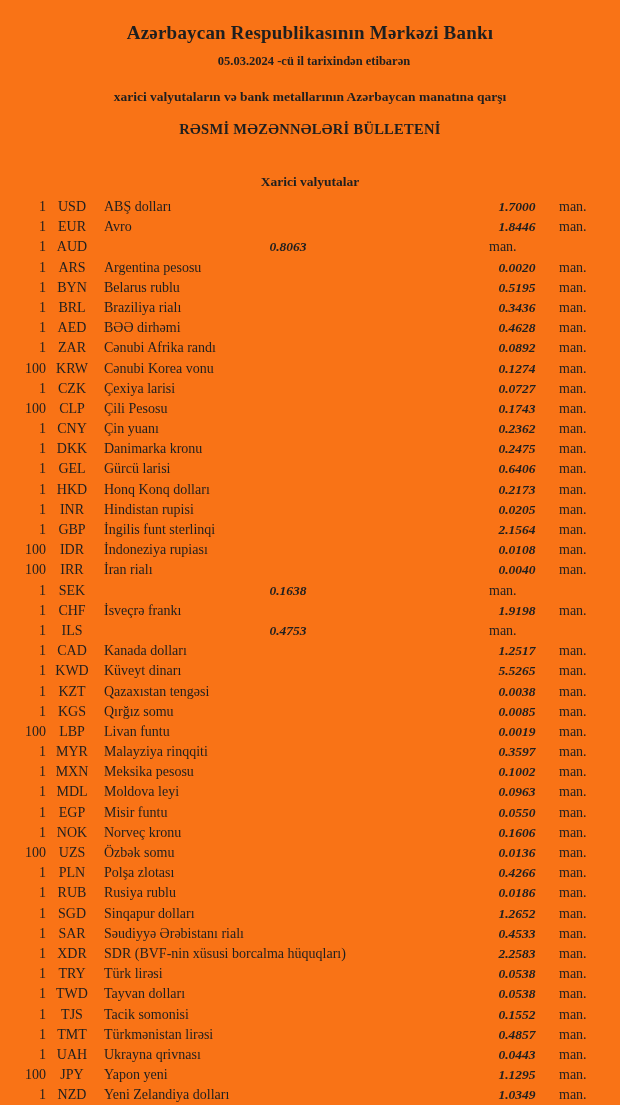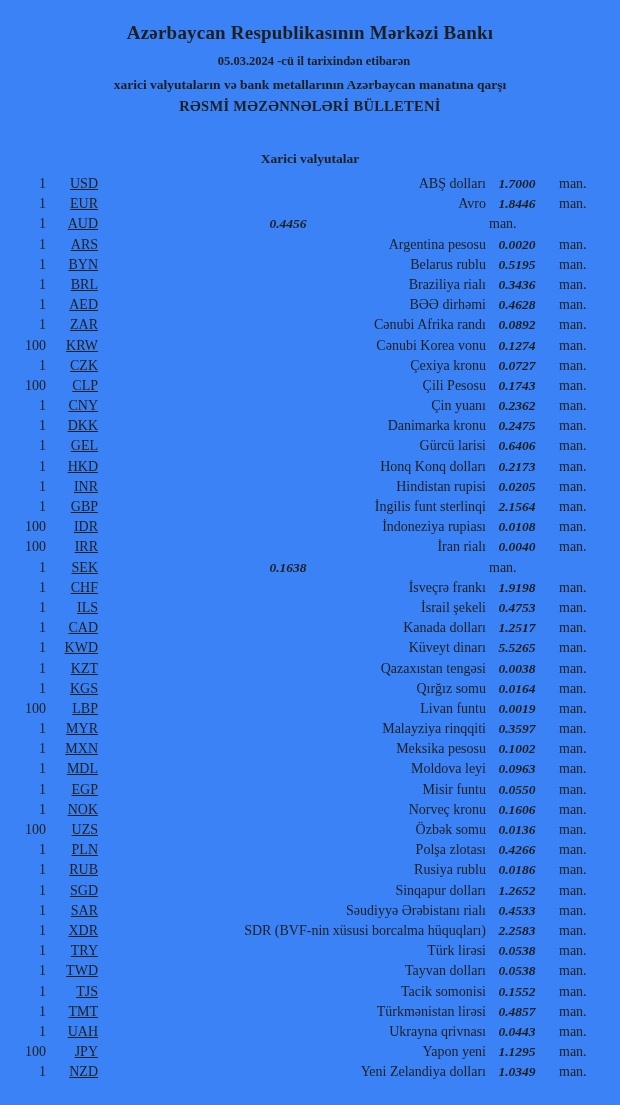--- a/index.html
+++ b/index.html
@@ -3,21 +3,21 @@
 <meta charset="utf-8">
 <style>
   html, body {
     margin: 0;
     padding: 0;
   }
   .page {
     position: relative;
     width: 620px;
     height: 1105px;
-    background: #3b82f6;
+    background: #f97316;
     color: #1f1f1f;
     font-family: "Liberation Serif", "DejaVu Serif", serif;
     overflow: hidden;
     box-sizing: border-box;
   }
   .header {
     text-align: center;
     padding-top: 20px;
   }
   .bank-name {
@@ -30,27 +30,27 @@
     font-size: 12.5px;
     font-weight: bold;
     line-height: 16px;
     margin-top: 7px;
     padding-left: 8px;
   }
   .subtitle-1 {
     font-size: 13.5px;
     font-weight: bold;
     line-height: 18px;
-    margin-top: 7px;
+    margin-top: 19px;
   }
   .subtitle-2 {
     font-size: 14.5px;
     font-weight: bold;
     line-height: 19px;
-    margin-top: 3px;
+    margin-top: 14px;
     letter-spacing: 0.3px;
   }
   .section-title {
     text-align: center;
     font-size: 13.5px;
     font-weight: bold;
     line-height: 18px;
     margin-top: 34px;
   }
   .rates-table {
@@ -62,29 +62,27 @@
     grid-template-columns: 46px 52px 1fr 70px 52px;
     align-items: baseline;
     height: 20.2px;
     line-height: 20.2px;
     font-size: 14px;
   }
   .qty {
     text-align: right;
   }
   .code {
-    text-align: right;
-    text-decoration: underline;
+    text-align: center;
   }
   .name {
-    text-align: right;
+    text-align: left;
     padding-left: 6px;
     white-space: nowrap;
     overflow: hidden;
-    margin-left: 32px;
   }
   .rate {
     text-align: center;
     font-weight: bold;
     font-style: italic;
     font-size: 13.5px;
     padding-right: 8px;
   }
   .unit {
     text-align: left;
@@ -115,21 +113,21 @@
       <div class="row">
         <span class="qty">1</span>
         <span class="code">EUR</span>
         <span class="name">Avro</span>
         <span class="rate">1.8446</span>
         <span class="unit">man.</span>
       </div>
       <div class="row">
         <span class="qty">1</span>
         <span class="code">AUD</span>
-        <span class="rate">0.4456</span>
+        <span class="rate">0.8063</span>
         <span class="unit">man.</span>
       </div>
       <div class="row">
         <span class="qty">1</span>
         <span class="code">ARS</span>
         <span class="name">Argentina pesosu</span>
         <span class="rate">0.0020</span>
         <span class="unit">man.</span>
       </div>
       <div class="row">
@@ -163,21 +161,21 @@
       <div class="row">
         <span class="qty">100</span>
         <span class="code">KRW</span>
         <span class="name">Cənubi Korea vonu</span>
         <span class="rate">0.1274</span>
         <span class="unit">man.</span>
       </div>
       <div class="row">
         <span class="qty">1</span>
         <span class="code">CZK</span>
-        <span class="name">Çexiya kronu</span>
+        <span class="name">Çexiya larisi</span>
         <span class="rate">0.0727</span>
         <span class="unit">man.</span>
       </div>
       <div class="row">
         <span class="qty">100</span>
         <span class="code">CLP</span>
         <span class="name">Çili Pesosu</span>
         <span class="rate">0.1743</span>
         <span class="unit">man.</span>
       </div>
@@ -246,21 +244,20 @@
       <div class="row">
         <span class="qty">1</span>
         <span class="code">CHF</span>
         <span class="name">İsveçrə frankı</span>
         <span class="rate">1.9198</span>
         <span class="unit">man.</span>
       </div>
       <div class="row">
         <span class="qty">1</span>
         <span class="code">ILS</span>
-        <span class="name">İsrail şekeli</span>
         <span class="rate">0.4753</span>
         <span class="unit">man.</span>
       </div>
       <div class="row">
         <span class="qty">1</span>
         <span class="code">CAD</span>
         <span class="name">Kanada dolları</span>
         <span class="rate">1.2517</span>
         <span class="unit">man.</span>
       </div>
@@ -275,21 +272,21 @@
         <span class="qty">1</span>
         <span class="code">KZT</span>
         <span class="name">Qazaxıstan tengəsi</span>
         <span class="rate">0.0038</span>
         <span class="unit">man.</span>
       </div>
       <div class="row">
         <span class="qty">1</span>
         <span class="code">KGS</span>
         <span class="name">Qırğız somu</span>
-        <span class="rate">0.0164</span>
+        <span class="rate">0.0085</span>
         <span class="unit">man.</span>
       </div>
       <div class="row">
         <span class="qty">100</span>
         <span class="code">LBP</span>
         <span class="name">Livan funtu</span>
         <span class="rate">0.0019</span>
         <span class="unit">man.</span>
       </div>
       <div class="row">

